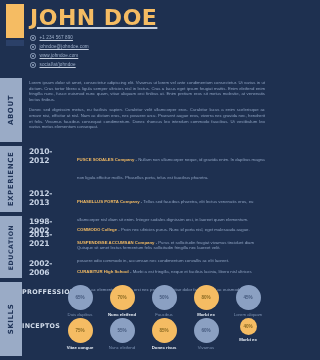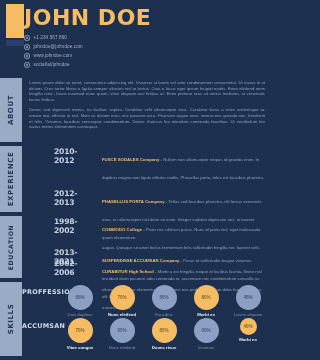--- a/index.html
+++ b/index.html
@@ -18,21 +18,21 @@
     width:18px; height:34px;
     background:#f5bc63;
   }
   .accent-block-under{
     position:absolute; left:6px; top:40px;
     width:18px; height:6px;
     background:#2b4068;
   }
 
   
-  .header{ position:absolute; left:24px; top:6px; right:6px; }
+  .header{ position:absolute; left:30px; top:6px; right:6px;text-decoration:underline; }
   .name{
     font-family:"DejaVu Sans", sans-serif;
     font-weight:bold;
     font-size:22px;
     line-height:24px;
     letter-spacing:0.5px;
     color:#f5bc63;
     white-space:nowrap;
   }
   .contacts{ margin-top:4px; }
@@ -86,21 +86,21 @@
   .block{ position:absolute; left:29px; right:5px; }
   .para{
     font-size:4.3px;
     line-height:5.6px;
     color:#8ea2c0;
     text-align:justify;
     margin-bottom:5px;
   }
 
   
-  .entry{ display:flex; gap:14px; margin-bottom:5.5px;margin-left:25px; }
+  .entry{ display:flex; gap:14px; margin-bottom:5.5px; }
   .date{
     flex:0 0 34px;
     font-family:"DejaVu Sans", sans-serif;
     font-size:7.6px;
     font-weight:bold;
     line-height:9px;
     letter-spacing:-0.2px;
     color:#c6d2e4;
   }
   .entry-body{ flex:1; }
@@ -251,21 +251,21 @@
   <div class="skill">
     <div class="bubble gold">80%</div>
     <div class="skill-name bright">Morbi ex</div>
   </div>
   <div class="skill">
     <div class="bubble blue">45%</div>
     <div class="skill-name dim">Lorem aliquam</div>
   </div>
 </div>
 
-<div class="skill-label" style="top:322px;">ACCUMSAN</div>
+<div class="skill-label" style="top:322px;">INCEPTOS</div>
 <div class="skill-row" style="top:318px;">
   <div class="skill">
     <div class="bubble gold">75%</div>
     <div class="skill-name bright">Vitae congue</div>
   </div>
   <div class="skill">
     <div class="bubble blue">55%</div>
     <div class="skill-name dim">Nunc eleifend</div>
   </div>
   <div class="skill">

